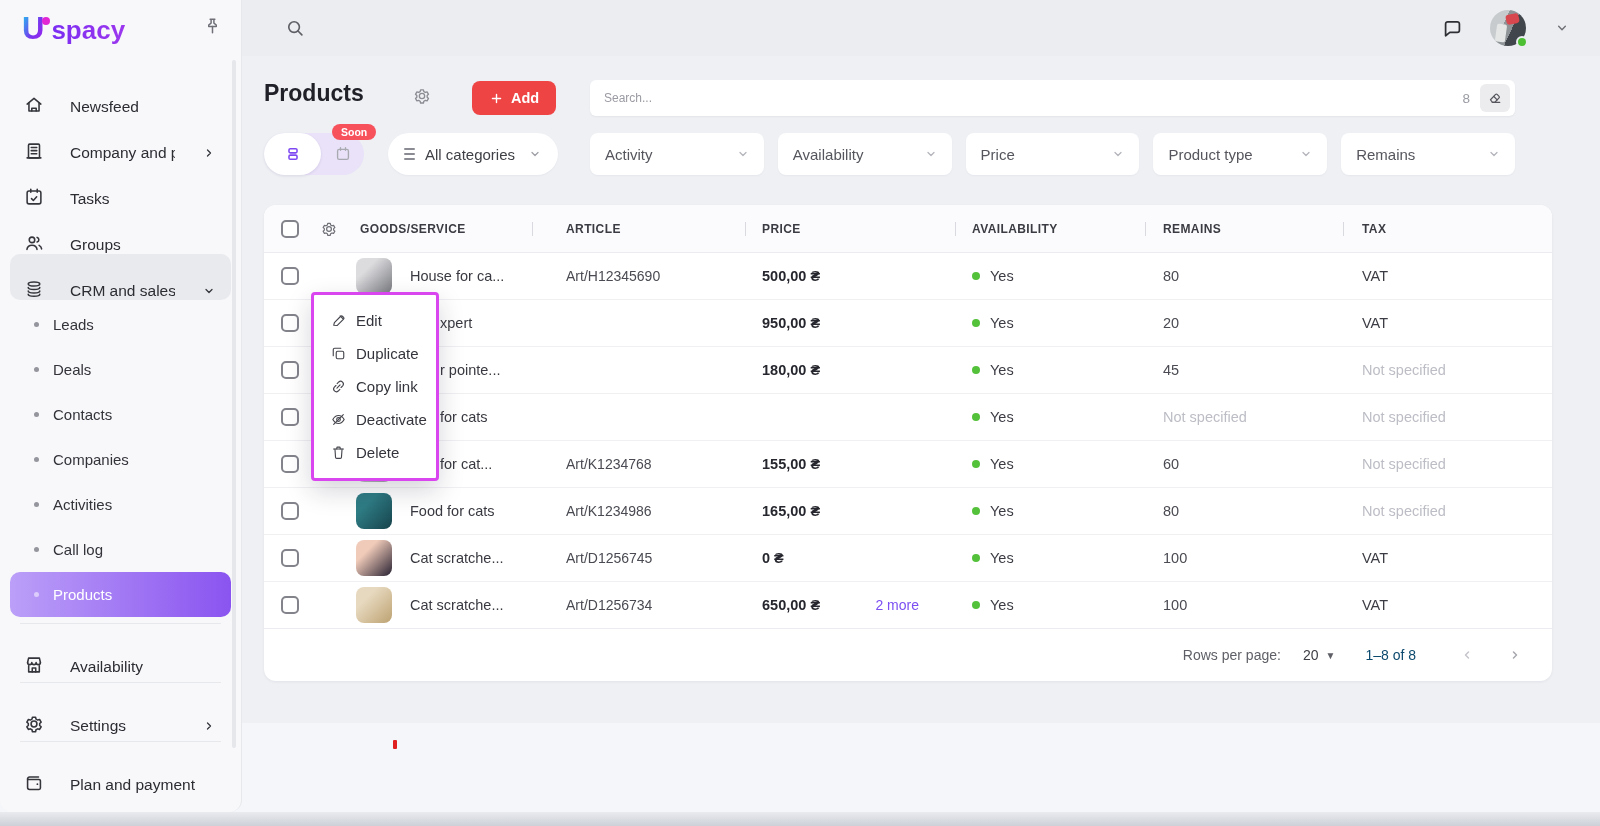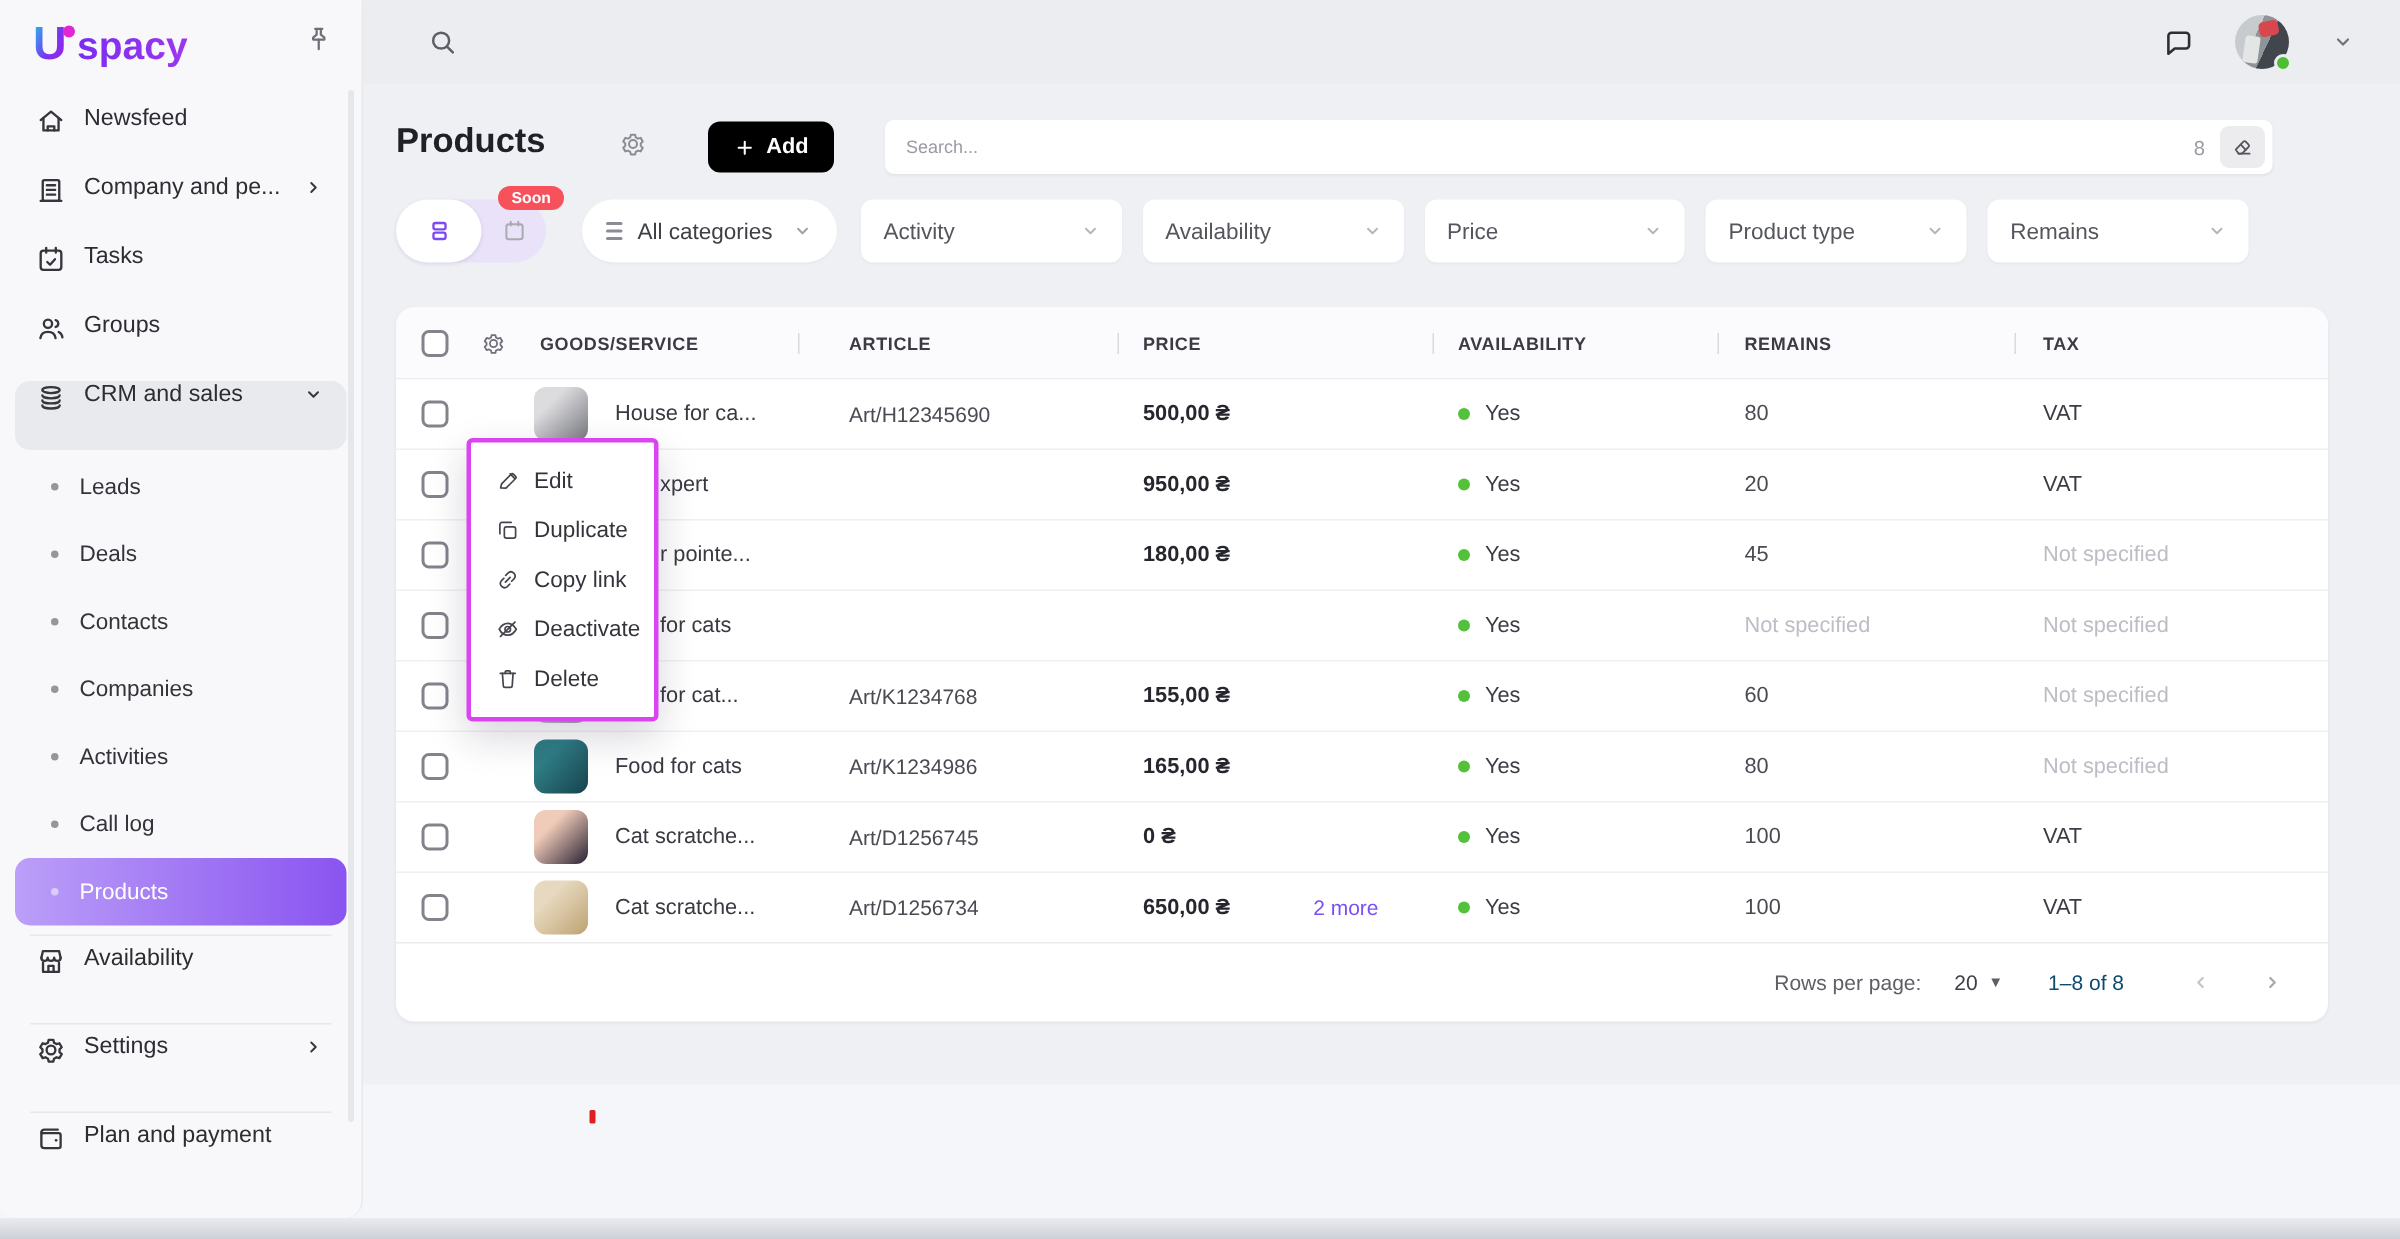--- a/index.html
+++ b/index.html
@@ -10,21 +10,21 @@
 
   
   .sidebar{position:absolute;left:0;top:0;width:242px;height:812px;background:#f8f8fa;border-right:1px solid #e7e8ec;border-radius:0 0 12px 12px;z-index:3}
   .side-track{position:absolute;right:5px;top:60px;width:4px;height:688px;background:#e6e7eb;border-radius:2px}
   .logo{display:flex;align-items:flex-start;padding:12px 0 0 22px;height:58px}
   .logo-u{font-size:31px;font-weight:800;line-height:34px;background:linear-gradient(120deg,#28b2ef 10%,#7a35ee 55%,#9b22ee 90%);-webkit-background-clip:text;background-clip:text;color:transparent}
   .logo-dot{width:8px;height:8px;border-radius:50%;background:#e226d4;margin:5px 1px 0 -2px}
   .logo-name{font-size:26px;font-weight:700;line-height:36px;background:linear-gradient(90deg,#7a2df2,#9c37ee);-webkit-background-clip:text;background-clip:text;color:transparent}
   .pin-btn{position:absolute;right:18px;top:16px;color:#6e6f77}
   .nav{padding:12px 10px 0 10px}
-  .nav-item{display:flex;align-items:flex-start;gap:11px;height:46px;padding:0 13px;border-radius:10px;font-size:15.5px;color:#2c2d33;cursor:pointer}
+  .nav-item{display:flex;align-items:flex-end;gap:25px;height:46px;padding:0 13px;border-radius:10px;font-size:15.5px;color:#2c2d33;cursor:pointer}
   .nav-item .ic{color:#35363c;flex:0 0 auto}
   .nav-item .lbl{flex:1 1 auto;white-space:nowrap;overflow:hidden}
   .nav-item .chev{color:#5c5d64}
   .nav-item.group-open{background:#e9eaee}
   .sub{padding:2px 10px 0 10px}
   .sub-item{display:flex;align-items:center;gap:14px;height:45px;padding:0 28px 0 24px;border-radius:10px;font-size:15px;color:#33343a;cursor:pointer}
   .bullet{width:5px;height:5px;border-radius:50%;background:#94959d;flex:0 0 auto}
   .sub-item.active{background:linear-gradient(90deg,#bb9ff8,#8a54f0);color:#fff;font-weight:500}
   .sub-item.active .bullet{background:#dcccfb}
   .side-divider{height:1px;background:#e7e8ec;margin:6px 20px 6px 20px}
@@ -38,37 +38,37 @@
   .avatar{width:36px;height:36px;border-radius:50%;background:linear-gradient(115deg,#c7cbcd 0 38%,#8f9497 38% 58%,#41464c 58% 100%);overflow:hidden;position:relative}
   .avatar:before{content:"";position:absolute;left:16px;top:4px;width:13px;height:10px;background:#d8474d;border-radius:3px;transform:rotate(-12deg)}
   .avatar:after{content:"";position:absolute;left:6px;top:14px;width:10px;height:18px;background:#e4e6e6;border-radius:2px;transform:rotate(8deg)}
   .status-dot{position:absolute;right:-2px;bottom:-2px;width:12px;height:12px;border-radius:50%;background:#4cbf33;border:2px solid #ebedf1}
   .top-chevron{color:#6f7077}
 
   
   .main{position:absolute;left:242px;top:56px;width:1358px;height:756px}
   .page-title{position:absolute;left:22px;top:24px;font-size:23px;font-weight:700;color:#202128}
   .title-gear{position:absolute;left:170px;top:30px;color:#8b8c93}
-  .add-btn{position:absolute;left:230px;top:25px;width:84px;height:34px;background:#000000;border:none;border-radius:8px;color:#fff;font-size:14.5px;font-weight:600;display:flex;align-items:center;justify-content:center;gap:7px;cursor:pointer;font-family:inherit}
+  .add-btn{position:absolute;left:230px;top:25px;width:84px;height:34px;background:#ef4444;border:none;border-radius:8px;color:#fff;font-size:14.5px;font-weight:600;display:flex;align-items:center;justify-content:center;gap:7px;cursor:pointer;font-family:inherit}
   .search-wrap{position:absolute;left:348px;top:24px;width:925px;height:36px;background:#fff;border-radius:6px;display:flex;align-items:center;padding:0 5px 0 14px;box-shadow:0 1px 2px rgba(25,25,45,.05)}
   .search-wrap input{flex:1;border:none;outline:none;font-size:12px;color:#34353b;background:transparent;font-family:inherit}
   .search-wrap input::placeholder{color:#9a9ba3}
   .search-count{color:#9a9ba3;font-size:13.5px;margin-right:10px}
   .erase-btn{width:30px;height:28px;border-radius:6px;background:#ececee;border:none;display:flex;align-items:center;justify-content:center;color:#55565d;cursor:pointer}
 
   .view-toggle{position:absolute;left:22px;top:77px;width:100px;height:42px;background:#e9e2f8;border-radius:21px;display:flex;align-items:center}
   .seg-active{width:57px;height:42px;background:#fff;border-radius:21px;display:flex;align-items:center;justify-content:center;color:#7e49f2;box-shadow:0 1px 3px rgba(40,20,90,.10)}
   .seg-soon{flex:1;display:flex;align-items:center;justify-content:center;color:#a9aab1}
   .soon-badge{position:absolute;left:90px;top:68px;background:#f7515c;color:#fff;font-size:10.5px;font-weight:600;padding:2px 9px;border-radius:9px;z-index:2}
   .cats-pill{position:absolute;left:146px;top:77px;width:170px;height:42px;background:#fff;border-radius:21px;display:flex;align-items:center;gap:10px;padding:0 14px 0 16px;cursor:pointer;box-shadow:0 1px 2px rgba(25,25,45,.04)}
   .cats-ic{display:flex;flex-direction:column;gap:2.5px}
   .cats-ic span{display:block;width:11px;height:2.5px;border-radius:1.5px;background:#8b8c93}
   .cats-lbl{font-size:15px;color:#3f4046}
   .cats-pill .chev{margin-left:auto;color:#9fa0a7}
-  .filters{position:absolute;left:332px;top:77px;width:925px;display:grid;grid-template-columns:repeat(5,1fr);gap:14px}
+  .filters{position:absolute;left:348px;top:77px;width:925px;display:grid;grid-template-columns:repeat(5,1fr);gap:14px}
   .filter-pill{height:42px;background:#fff;border-radius:8px;display:flex;align-items:center;justify-content:space-between;padding:0 12px 0 15px;cursor:pointer;box-shadow:0 1px 2px rgba(25,25,45,.04)}
   .filter-pill .f-lbl{font-size:15px;color:#55565d}
   .filter-pill .chev{color:#b4b5bc}
 
   
   .card{position:absolute;left:22px;top:149px;width:1288px;background:#fff;border-radius:12px;box-shadow:0 1px 3px rgba(20,20,40,.06)}
   .tgrid{display:grid;grid-template-columns:56px 212px 213px 210px 190px 198px 209px;align-items:center}
   .thead{height:48px;background:#fbfbfd;border-bottom:1px solid #ececf0;border-radius:12px 12px 0 0;font-size:12px;font-weight:700;letter-spacing:.4px;color:#3b3c43}
   .th{display:flex;align-items:center;height:100%}
   .th.sep{border-left:0;position:relative}

